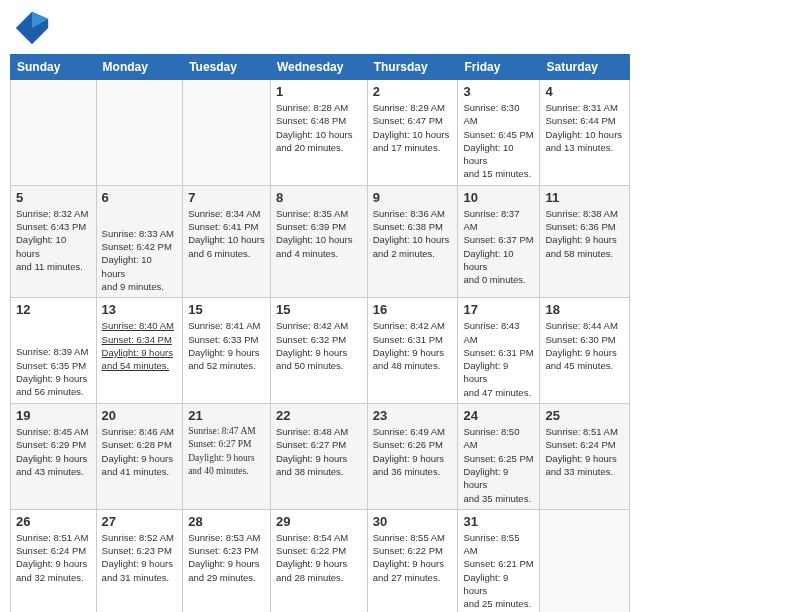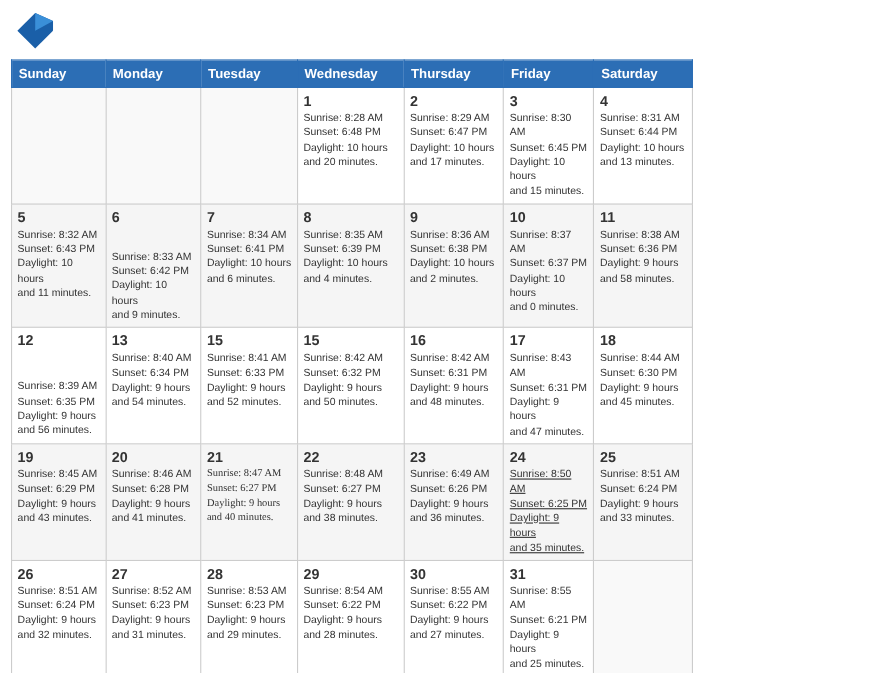--- a/index.html
+++ b/index.html
@@ -221,21 +221,21 @@
         <tr>
           <td>
             <span class="day-num">12</span>
             <div class="day-info" style="white-space: pre-line; margin-top: 28px;">Sunrise: 8:39 AM
 Sunset: 6:35 PM
 Daylight: 9 hours
 and 56 minutes.</div>
           </td>
           <td>
             <span class="day-num">13</span>
-            <div class="day-info" style="white-space: pre-line;">Sunrise: 8:40 AM
+            <div class="day-info" style="white-space: pre-line; text-decoration: underline;">Sunrise: 8:40 AM
 Sunset: 6:34 PM
 Daylight: 9 hours
 and 54 minutes.</div>
           </td>
           <td>
             <span class="day-num">15</span>
             <div class="day-info" style="white-space: pre-line;">Sunrise: 8:41 AM
 Sunset: 6:33 PM
 Daylight: 9 hours
 and 52 minutes.</div>
@@ -300,21 +300,21 @@
           </td>
           <td>
             <span class="day-num">23</span>
             <div class="day-info" style="white-space: pre-line;">Sunrise: 6:49 AM
 Sunset: 6:26 PM
 Daylight: 9 hours
 and 36 minutes.</div>
           </td>
           <td>
             <span class="day-num">24</span>
-            <div class="day-info" style="white-space: pre-line; text-decoration: underline;">Sunrise: 8:50 AM
+            <div class="day-info" style="white-space: pre-line;">Sunrise: 8:50 AM
 Sunset: 6:25 PM
 Daylight: 9 hours
 and 35 minutes.</div>
           </td>
           <td>
             <span class="day-num">25</span>
             <div class="day-info" style="white-space: pre-line;">Sunrise: 8:51 AM
 Sunset: 6:24 PM
 Daylight: 9 hours
 and 33 minutes.</div>

